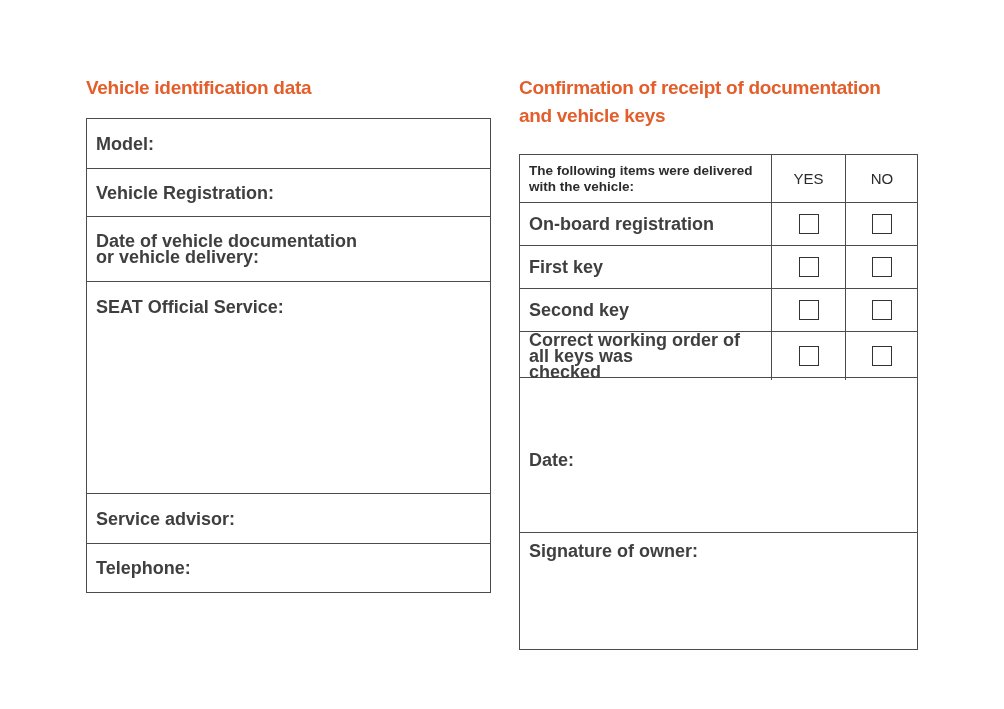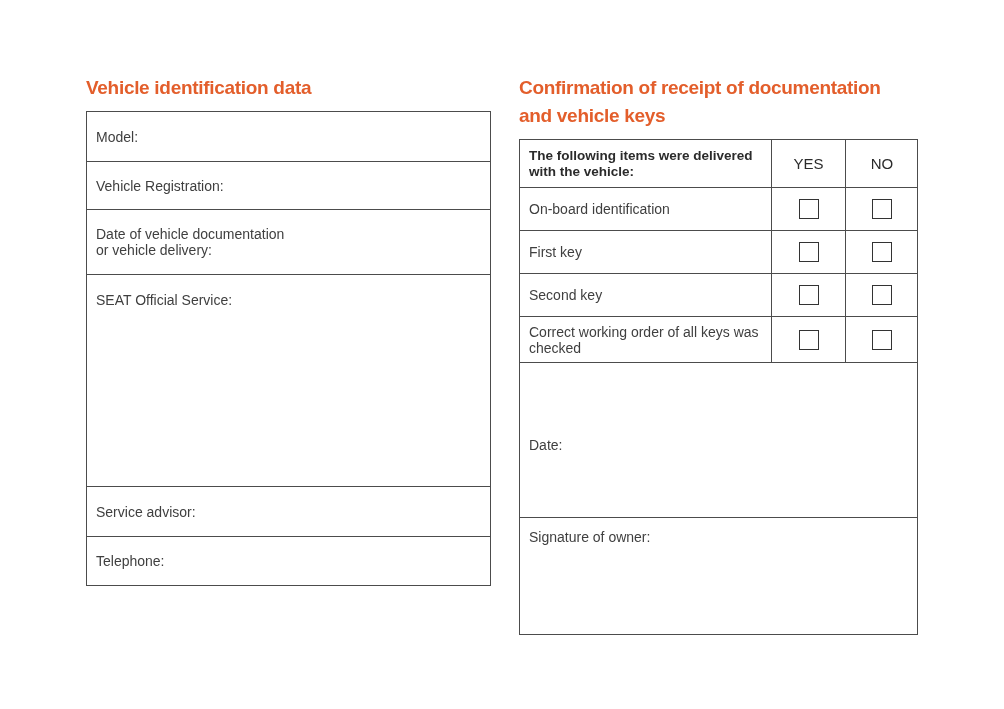--- a/index.html
+++ b/index.html
@@ -21,43 +21,44 @@
   .section-title{
     color:var(--accent);
     font-size:19px;
     font-weight:700;
     line-height:28px;
     letter-spacing:-0.3px;
     white-space:pre-line;
   }
   .col{position:absolute;}
   .col-left{left:86px;top:74px;width:405px;}
-  .col-left .section-title{margin-bottom:9px;}
+  .col-left .section-title{margin-bottom:16px;}
   .col-right{left:519px;top:74px;width:399px;}
-  .col-right .section-title{margin-bottom:9px;}
+  .col-right .section-title{margin-bottom:24px;}
 
   .tbl{
     border:1px solid var(--border);
     background:#ffffff;
     width:100%;
   }
   .row{
     border-top:1px solid var(--border);
     display:flex;
     align-items:center;
   }
   .row:first-child{border-top:none;}
 
   .label{
     color:var(--text);
-    font-size:14px;
+    font-size:18px;
     line-height:16px;
     white-space:pre-line;
     padding-left:9px;
     padding-right:6px;
+    font-weight:bold;
   }
 
   
   .l-r0{height:49px;}
   .l-r1{height:48px;}
   .l-r2{height:62px;}
   .l-r3{height:65px;}
   .l-r4{height:200px;align-items:flex-start;}
   .l-r4 .label{padding-top:17px;}
   .l-r5{height:50px;margin-top:12px;}
@@ -155,21 +156,21 @@
         <div class="cell cell-mid">
           <span class="hdr-yesno">YES</span>
         </div>
         <div class="cell cell-end">
           <span class="hdr-yesno">NO</span>
         </div>
       </div>
 
       <div class="grid-row cb-row">
         <div class="cell">
-          <span class="label">On-board identification</span>
+          <span class="label">On-board registration</span>
         </div>
         <div class="cell cell-mid">
           <span class="checkbox"></span>
         </div>
         <div class="cell cell-end">
           <span class="checkbox"></span>
         </div>
       </div>
 
       <div class="grid-row cb-row">

